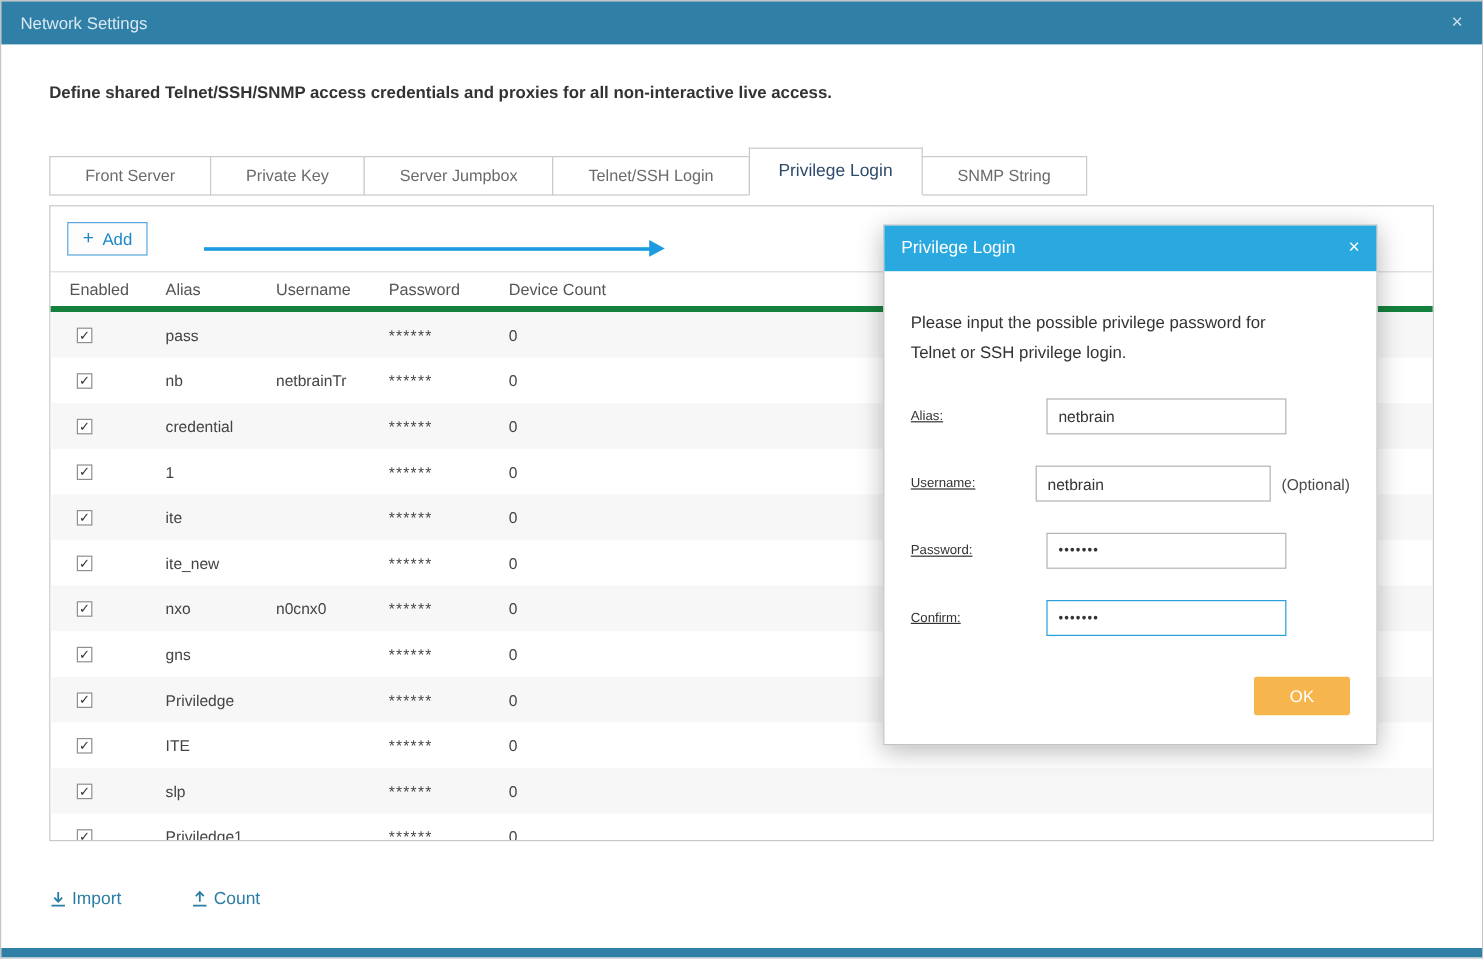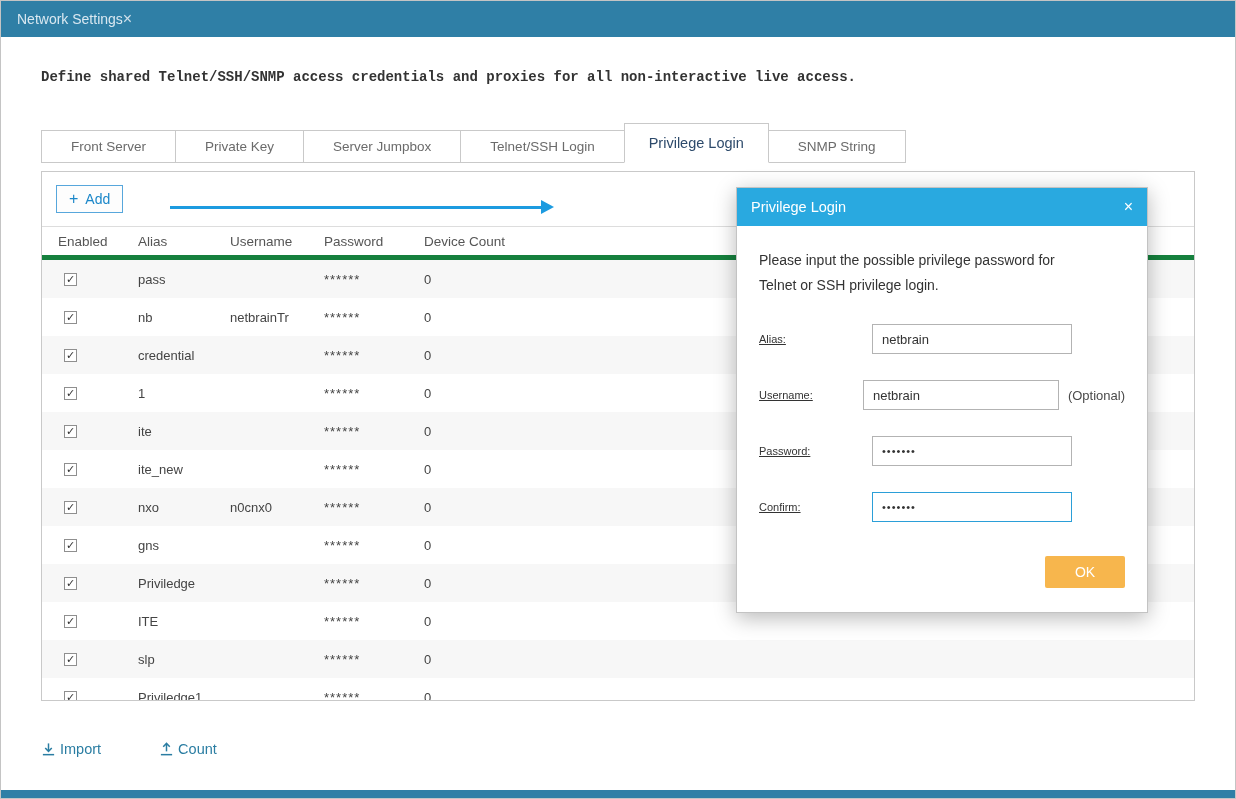--- a/index.html
+++ b/index.html
@@ -5,25 +5,25 @@
   * { box-sizing: border-box; }
   html,body { margin:0; padding:0; background:#e9e9e9; }
   .window {
     position:relative; width:1236px; height:799px; background:#fff;
     border:1px solid #c4c4c4; overflow:hidden;
     font-family:"Liberation Sans", sans-serif; color:#333;
   }
   
   .titlebar {
     height:36px; background:#2f7fa6; display:flex; align-items:center;
-    justify-content:flex-start; padding:0 16px; color:#d9e8f1; font-size:14px;
+    justify-content:space-between; padding:0 16px; color:#d9e8f1; font-size:14px;
   }
   .titlebar .close { color:#cfe0ea; font-size:16px; line-height:1; cursor:pointer; }
   
-  .description { margin:32px 40px 0; font-size:14px; font-weight:bold; color:#333;font-family:Liberation Mono, monospace; }
+  .description { margin:32px 40px 0; font-size:14px; font-weight:bold; color:#333; }
   
   .tab-strip { margin:36px 40px 0; display:flex; align-items:flex-end; height:42px; }
   .tab {
     border:1px solid #c9c9c9; background:#fff; padding:8px 29px; font-size:13.5px;
     color:#6b6b6b; margin-left:-1px; white-space:nowrap; cursor:pointer;
   }
   .tab:first-child { margin-left:0; }
   .tab.active {
     padding:11px 24px; font-size:14.5px; color:#2d4a6b; position:relative; z-index:2;
     border-bottom-color:#fff;
@@ -59,21 +59,21 @@
   
   .modal {
     position:absolute; left:735px; top:186px; width:412px; background:#fff; z-index:10;
     border:1px solid #c3c3c3; box-shadow:0 5px 20px rgba(0,0,0,0.28);
   }
   .modal-header {
     height:38px; background:#29a9e0; display:flex; align-items:center; justify-content:space-between;
     padding:0 14px; color:#fff; font-size:14.5px;
   }
   .modal-header .close { color:#fff; font-size:16px; line-height:1; cursor:pointer; }
-  .modal-body { padding:22px 22px 24px; }
+  .modal-body { padding:22px 22px 24px;margin-top:8px; }
   .msg { font-size:14px; color:#333; line-height:25px; }
   .fields { margin-top:8px; }
   .field { display:flex; align-items:center; margin-top:26px; }
   .field label { width:100px; text-align:left; margin-right:13px; font-size:11px; color:#333;text-decoration:underline; }
   .field input {
     width:200px; height:30px; border:1px solid #b3b3b3; padding:0 9px; font-size:13px;
     color:#333; font-family:inherit; outline:none; background:#fff;
   }
   .field input.pw { font-size:11px; letter-spacing:1px; }
   .field.focused input { border:1px solid #2b9fd8; }

